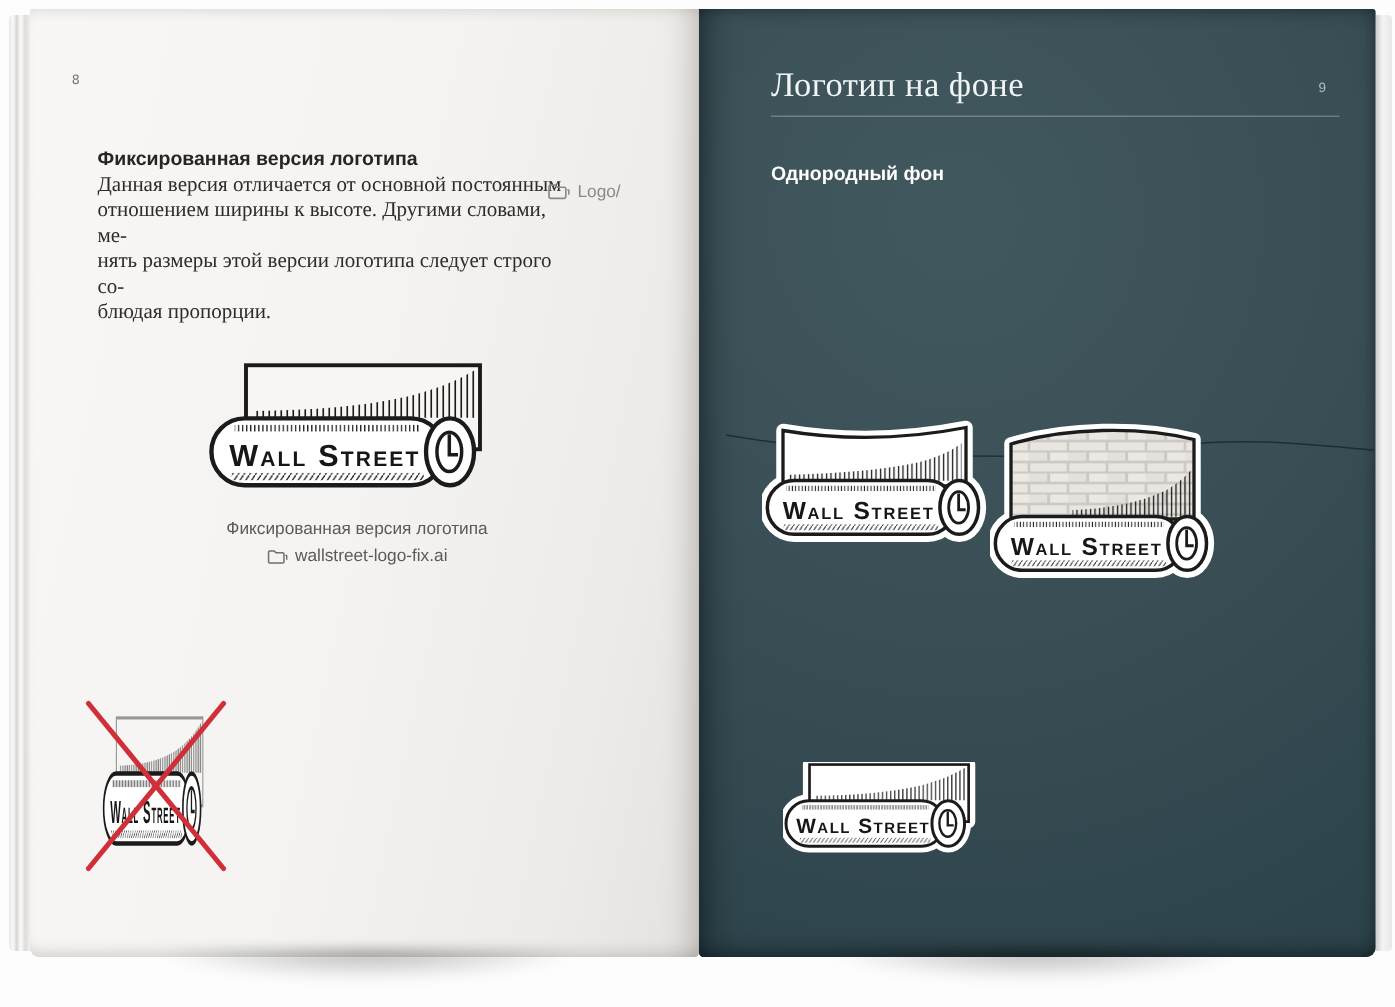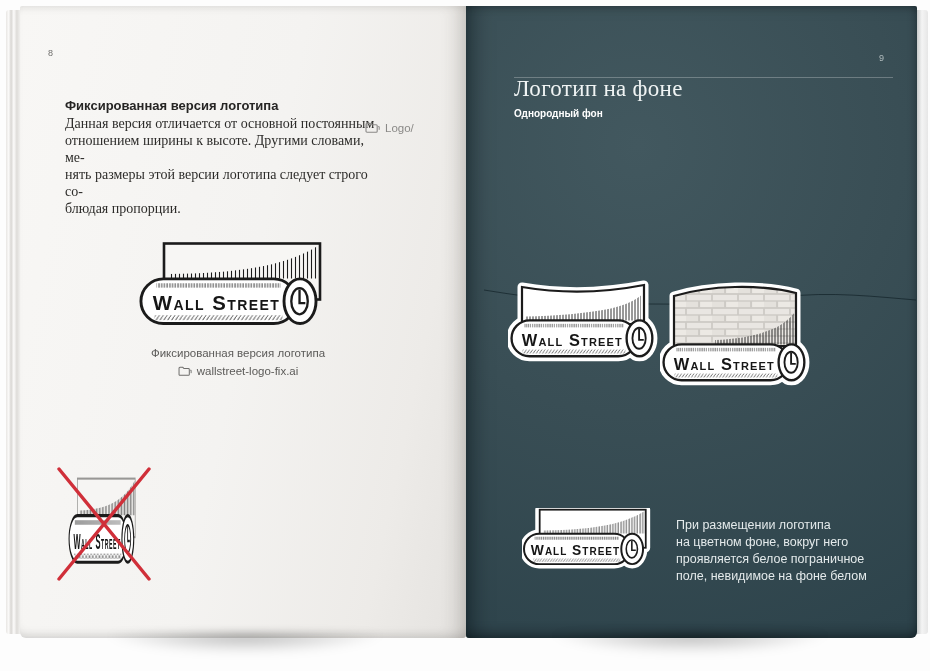--- a/index.html
+++ b/index.html
@@ -44,24 +44,24 @@
   .folder-ref{position:absolute;left:345px;top:116px;display:flex;gap:5px;
     font-size:11.5px;color:#8a8987;}
   .caption{position:absolute;left:78px;top:339px;width:280px;text-align:center;
     font-size:11.5px;color:#5b5a58;line-height:17px;}
   .caption .file-row{display:flex;align-items:center;justify-content:center;gap:5px;margin-top:1px;}
   .dont-note{position:absolute;left:134px;top:501px;white-space:pre-line;
     font-size:12px;line-height:17px;color:#3a3938;}
 
   
   .rp-title{position:absolute;left:48px;top:38px;font-family:"Liberation Serif",serif;
-    font-size:23px;font-weight:normal;color:#f0f4f4;letter-spacing:.3px;margin-top:32px;}
+    font-size:23px;font-weight:normal;color:#f0f4f4;letter-spacing:.3px;}
   .rp-rule{position:absolute;left:48px;top:71px;width:379px;height:1px;background:rgba(255,255,255,.26);}
   .rp-num{left:413px;top:47px;color:#b3bdbf;}
-  .rp-heading{position:absolute;left:48px;top:102px;font-size:10px;font-weight:bold;color:#ffffff;}
+  .rp-heading{position:absolute;left:48px;top:102px;font-size:13px;font-weight:bold;color:#ffffff;}
   .rp-body{position:absolute;left:48px;top:119px;width:400px;white-space:pre-line;
     font-family:"Liberation Serif",serif;font-size:14.5px;line-height:17px;color:#e2e9ea;}
   .rp-note{position:absolute;left:210px;top:511px;white-space:pre-line;
     font-size:12.5px;line-height:17px;color:#e4eaeb;}
 
   
   .lp-logo{position:absolute;left:118px;top:235px;}
   .dont-group{position:absolute;left:36px;top:460px;width:96px;height:116px;}
   .dont-group .distorted{position:absolute;left:12px;top:10px;}
   .dont-group .redx{position:absolute;left:0;top:0;}
@@ -195,21 +195,17 @@
     <svg class="badge" width="136" height="66" viewBox="0 0 136 66">
       <g transform="scale(0.68)">
         <rect x="26" y="2.5" width="156" height="56" fill="#ffffff" stroke="#ffffff" stroke-width="13" stroke-linejoin="round"></rect>
         <use href="#sym-scroll-halo" transform="translate(1,35) scale(0.97)"></use>
         <rect x="26" y="2.5" width="156" height="56" fill="#ffffff" stroke="#1b1b1b" stroke-width="2.6"></rect>
         <path d="M31 37.5 V33 C70 32.5 104 30 133 23.5 C156 18 171 10.5 180.5 4.5 V37.5 Z" fill="url(#p-vline)"></path>
         <use href="#sym-scroll" transform="translate(1,35) scale(0.97)"></use>
       </g>
     </svg>
 
-    <div class="rp-note">При размещении логотипа
-на цветном фоне, вокруг него
-проявляется белое пограничное
-поле, невидимое на фоне белом</div>
   </div>
 
   <div class="floor-shadow l"></div>
   <div class="floor-shadow r"></div>
 </div>
 
 </body></html>

